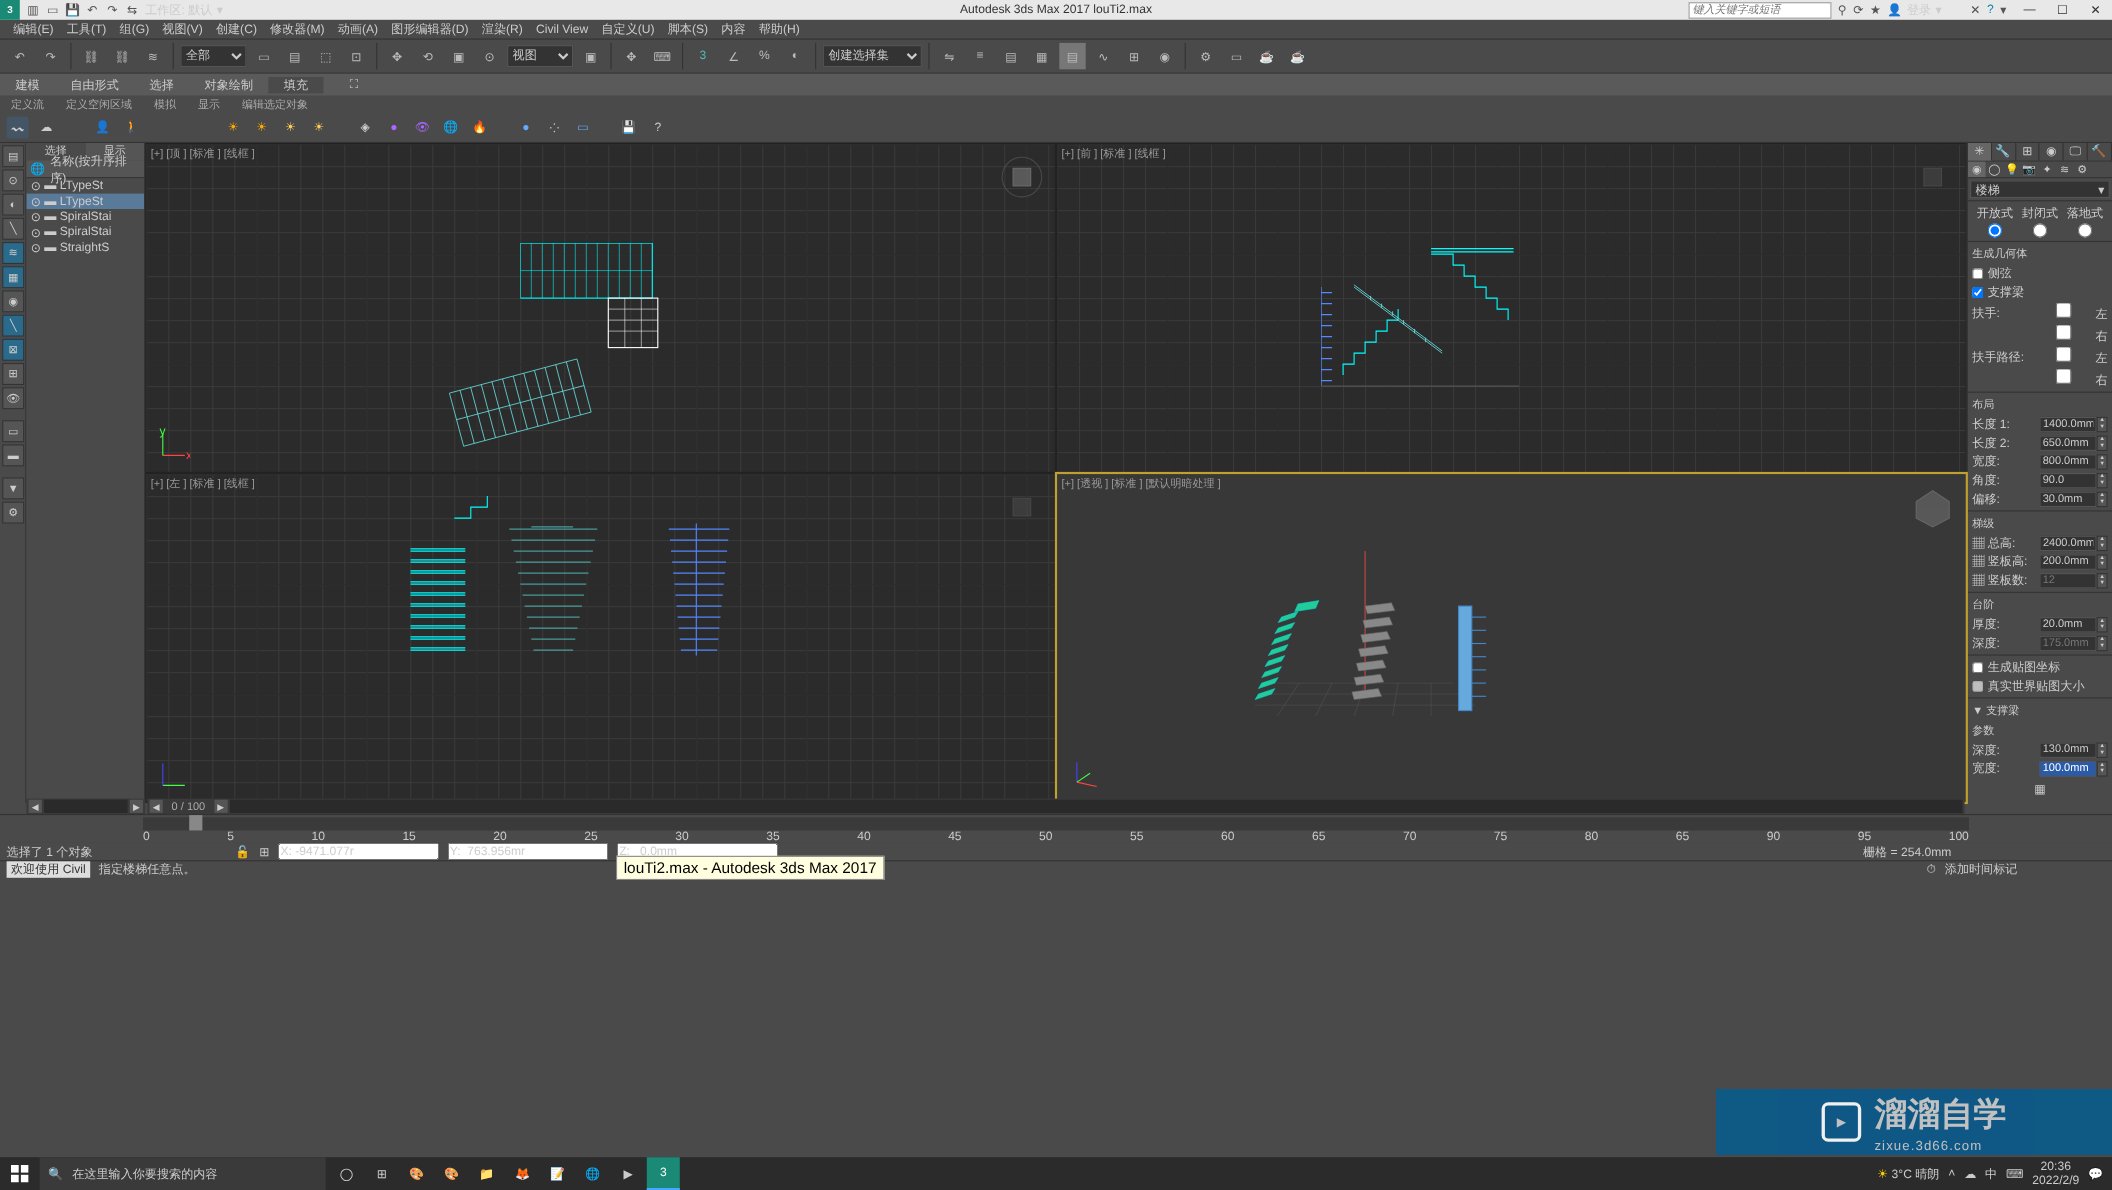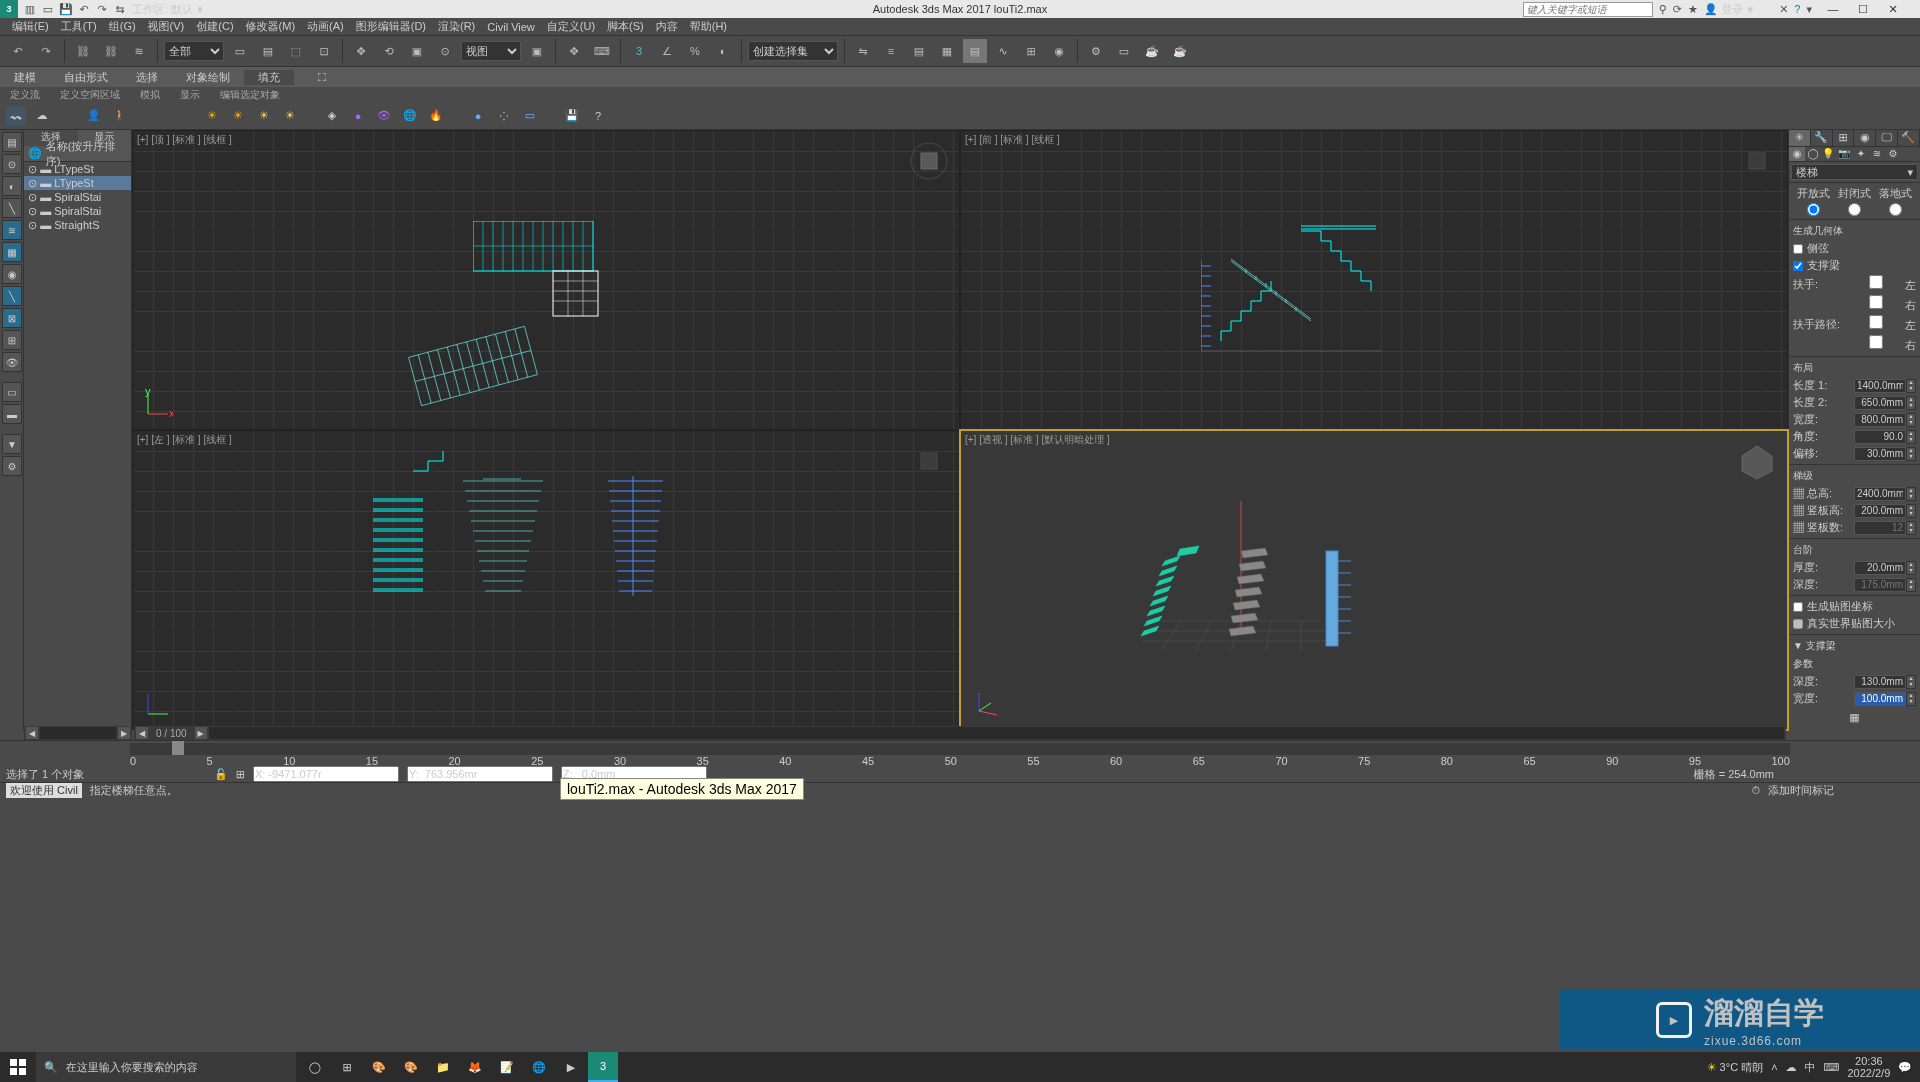--- a/index.html
+++ b/index.html
@@ -3,21 +3,21 @@
 <meta charset="utf-8">
 <style>
 *{margin:0;padding:0;box-sizing:border-box;font-family:"Microsoft YaHei",Arial,sans-serif;font-size:11px;color:#ccc;user-select:none}
 body{background:#4a4a4a;width:1920px;height:1082px;overflow:hidden;position:relative}
 .titlebar{height:18px;background:#e8e8e8;display:flex;align-items:center;color:#333;font-size:11px;position:relative}
 .titlebar .logo{width:18px;height:18px;background:#1a8976;color:#fff;display:flex;align-items:center;justify-content:center;font-size:9px;font-weight:bold}
 .titlebar .qat{display:flex;gap:2px;padding:0 4px}
 .titlebar .qat span{width:16px;height:16px;display:flex;align-items:center;justify-content:center;color:#555;cursor:pointer}
 .titlebar .workspace{display:flex;align-items:center;gap:4px;color:#333}
 .titlebar .title-center{position:absolute;left:50%;transform:translateX(-50%);color:#333}
-.titlebar .title-right{position:absolute;right:12px;display:flex;align-items:center;gap:6px}
+.titlebar .title-right{position:absolute;right:0;display:flex;align-items:center;gap:6px}
 .titlebar .searchbox{width:130px;height:15px;border:1px solid #999;background:#fff;font-style:italic;color:#999;padding:0 3px;font-size:10px}
 .titlebar .login{display:flex;align-items:center;gap:4px;color:#333}
 .titlebar .winbtns{display:flex}
 .titlebar .winbtns span{width:30px;height:18px;display:flex;align-items:center;justify-content:center;color:#333;cursor:pointer}
 .menubar{height:17px;background:#4a4a4a;display:flex;align-items:center;padding:0 6px}
 .menubar span{padding:0 6px;color:#ccc;cursor:pointer;font-size:11px}
 .toolbar{height:32px;background:#4a4a4a;border-top:1px solid #333;border-bottom:1px solid #333;display:flex;align-items:center;padding:0 6px;gap:4px}
 .toolbar .tbtn{width:24px;height:24px;display:flex;align-items:center;justify-content:center;cursor:pointer;color:#bbb;border:1px solid transparent}
 .toolbar .sep{width:1px;height:24px;background:#333;margin:0 2px}
 .toolbar select{background:#333;color:#ccc;border:1px solid #555;height:20px;font-size:11px}
@@ -53,21 +53,21 @@
 .right-panel .rtabs2{height:20px;display:flex;background:#4a4a4a;border-bottom:1px solid #333}
 .right-panel .rtabs2 span{width:16px;display:flex;align-items:center;justify-content:center;cursor:pointer;font-size:10px}
 .right-panel .rtabs2 span.active{background:#666}
 .right-panel .dropdown{margin:2px;background:#333;border:1px solid #555;height:16px;padding:0 4px;font-size:10px;display:flex;align-items:center;justify-content:space-between}
 .right-panel .section{border-top:1px solid #333;padding:2px 4px}
 .right-panel .section-header{font-size:10px;padding:2px 0;cursor:pointer}
 .right-panel .radio-row{display:flex;justify-content:space-around;padding:1px 0}
 .right-panel .radio-row label{font-size:10px;display:flex;align-items:center;gap:2px}
 .right-panel .param-row{display:flex;align-items:center;justify-content:space-between;padding:1px 0;font-size:10px}
 .right-panel .param-row .spinner{display:flex;align-items:center}
-.right-panel .param-row input{width:52px;height:14px;background:#333;border:1px solid #555;color:#ccc;font-size:10px;text-align:right;padding:0 2px}
+.right-panel .param-row input{width:52px;height:14px;background:#333;border:1px solid #555;color:#ccc;font-size:10px;text-align:left;padding:0 2px}
 .right-panel .param-row input.sel{background:#2a5aaa;color:#fff}
 .right-panel .param-row .spinbtns{width:10px;height:14px;display:flex;flex-direction:column;background:#555;border:1px solid #333}
 .right-panel .param-row .spinbtns span{flex:1;font-size:6px;text-align:center;line-height:5px}
 .right-panel .chk-row{display:flex;align-items:center;gap:4px;padding:1px 0;font-size:10px}
 .right-panel .chk-row input{width:10px;height:10px}
 .timeline{height:26px;background:#4a4a4a;border-top:1px solid #333;position:relative;overflow:hidden}
 .timeline .slider{height:12px;background:#3a3a3a;margin:2px 130px 0 130px;position:relative}
 .timeline .slider .marker{position:absolute;left:42px;top:-2px;width:12px;height:14px;background:#888}
 .timeline .ticks{height:12px;margin:0 130px;position:relative;display:flex;justify-content:space-between;font-size:9px;color:#999}
 .statusbar{height:32px;background:#4a4a4a;border-top:1px solid #333;display:flex;align-items:center;padding:0 6px;gap:8px;font-size:10px;position:relative}

